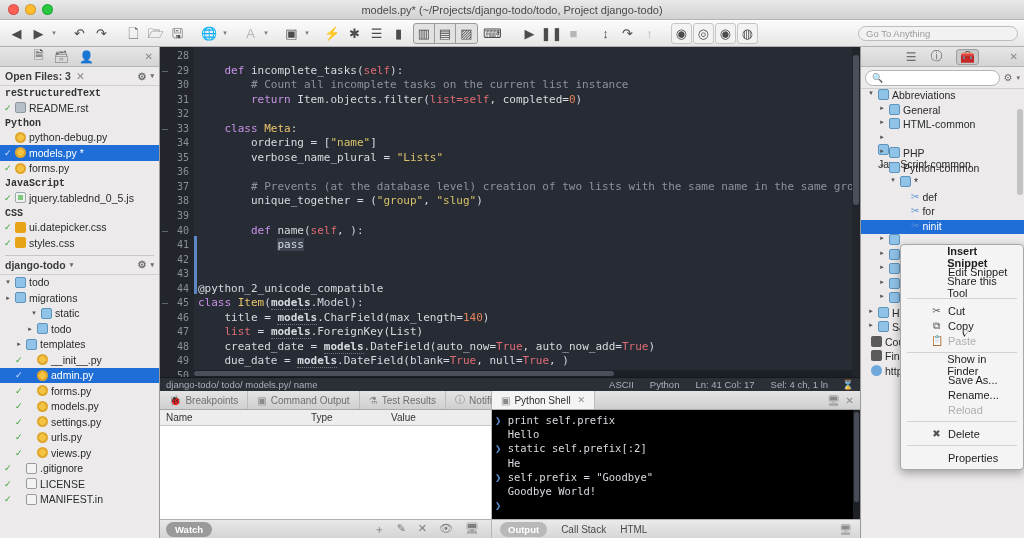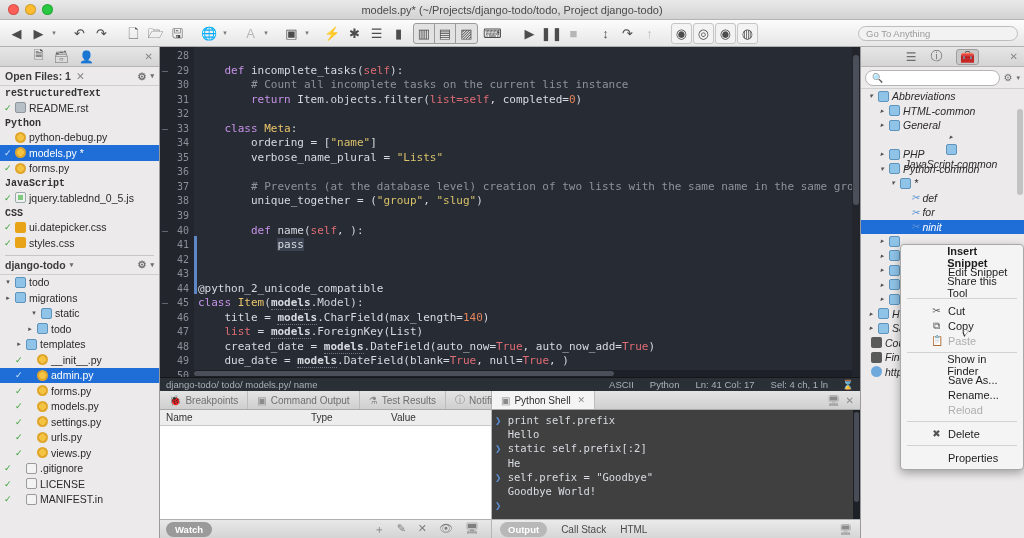--- a/index.html
+++ b/index.html
@@ -183,21 +183,21 @@
   .wicons { margin-left:auto; display:flex; gap:12px; color:#7e7e7e; font-size:11px; padding-right:6px;}
 
   .dockright { width:368px; display:flex; flex-direction:column; }
   .shelltabs {
     height:19px; background:linear-gradient(#e4e4e4,#cfcfcf);
     border-bottom:1px solid #a9a9a9; display:flex; align-items:center; position:relative;
   }
   .shelltabs .rx { position:absolute; right:6px; color:#8a8a8a; font-size:10px; }
   .shelltabs .rscreen { position:absolute; right:20px; color:#8a8a8a; font-size:10px; }
   .shellbody {
-    flex:1; background:#404040; color:#d9dce2; font-family:"DejaVu Sans Mono", monospace;
+    flex:1; background:#000000; color:#d9dce2; font-family:"DejaVu Sans Mono", monospace;
     font-size:10.5px; padding:3px 0 0 3px; overflow:hidden; position:relative;
   }
   .sl { height:14.2px; line-height:14.2px; white-space:pre; }
   .prompt { color:#5b8fd6; font-weight:bold; }
   .shell-scroll { position:absolute; right:0; top:0; width:7px; height:100%; background:#1d2026; }
   .shell-scroll i { position:absolute; top:2px; left:1px; width:5px; height:90px; background:#474c56; border-radius:3px; display:block; }
   .outputbar {
     height:19px; background:linear-gradient(#eaeaea,#d6d6d6); border-top:1px solid #b0b0b0;
     display:flex; align-items:center; gap:14px; padding:0 8px; font-size:10px; color:#4a4a4a;
   }
@@ -220,21 +220,21 @@
   }
   .rp-search {
     height:22px; display:flex; align-items:center; gap:4px; padding:3px 4px;
     border-bottom:1px solid #cfcfcf;
   }
   .rp-search .box {
     flex:1; height:16px; background:#fff; border:1px solid #b5b5b5; border-radius:8px;
     display:flex; align-items:center; padding:0 6px; font-size:9px; color:#9a9a9a;
   }
   .rp-tree { flex:1; overflow:hidden; font-size:10.5px; color:#2a2a2a; }
-  .trow { height:14.5px; display:flex; align-items:center; gap:3px; white-space:nowrap;font-style:italic; }
+  .trow { height:14.5px; display:flex; gap:3px; white-space:nowrap; }
   .trow.sel { background:#1f6dd6; color:#fff; }
   .scissors { color:#5a93d6; font-size:10px; }
   .rp-scroll { position:absolute; right:0; top:62px; width:7px; height:160px; }
   .rp-scroll i { display:block; width:6px; height:86px; background:#c2c2c2; border-radius:3px; }
 
   
   .ctxmenu {
     position:absolute; left:900px; top:244px; width:124px;
     background:#f4f4f4; border:1px solid #a8a8a8; border-radius:4px;
     box-shadow:0 3px 10px rgba(0,0,0,.33); padding:4px 0; z-index:50;
@@ -324,21 +324,21 @@
 
     <div class="leftpane">
       <div class="pane-tabs">
         <span class="ptab active">🗎</span>
         <span class="ptab">🗃</span>
         <span class="ptab">👤</span>
         <span class="pane-close">✕</span>
       </div>
 
       <div class="pane-hdr">
-        <span>Open Files: 1</span>
+        <span>Open Files: 3</span>
         <span class="x">✕</span>
         <span class="gear">⚙</span>
         <span class="dd">▾</span>
       </div>
       <div class="openfiles" id="openfiles">
           <div class="grp">reStructuredText</div>
           <div class="frow">
             <span class="chk">✓</span>
             <span class="mini ic-rst"></span>
             <span>README.rst</span>
@@ -638,26 +638,26 @@
       </div>
       <div class="rp-tree" id="rptree">
           <div class="trow" style="padding-left: 6px;">
             <span class="tri">▾</span>
             <span class="mini ic-fold"></span>
             <span>Abbreviations</span>
           </div>
           <div class="trow" style="padding-left: 17px;">
             <span class="tri">▸</span>
             <span class="mini ic-fold"></span>
+            <span>General</span>
+          </div>
+          <div class="trow" style="padding-left: 17px;">
+            <span class="tri">▸</span>
+            <span class="mini ic-fold"></span>
             <span>HTML-common</span>
-          </div>
-          <div class="trow" style="padding-left: 17px;">
-            <span class="tri">▸</span>
-            <span class="mini ic-fold"></span>
-            <span>General</span>
           </div>
           <div class="trow" style="padding-left: 17px; flex-direction: column;">
             <span class="tri">▸</span>
             <span class="mini ic-fold"></span>
             <span>JavaScript-common</span>
           </div>
           <div class="trow" style="padding-left: 17px;">
             <span class="tri">▸</span>
             <span class="mini ic-fold"></span>
             <span>PHP</span>

